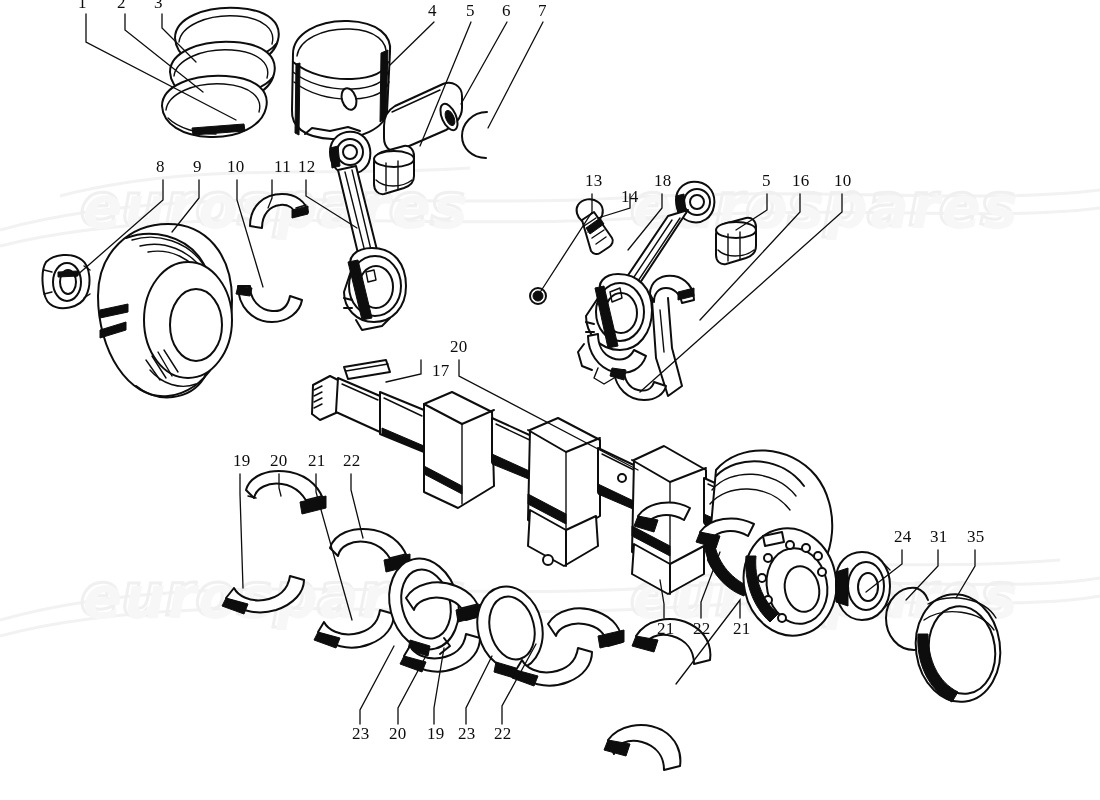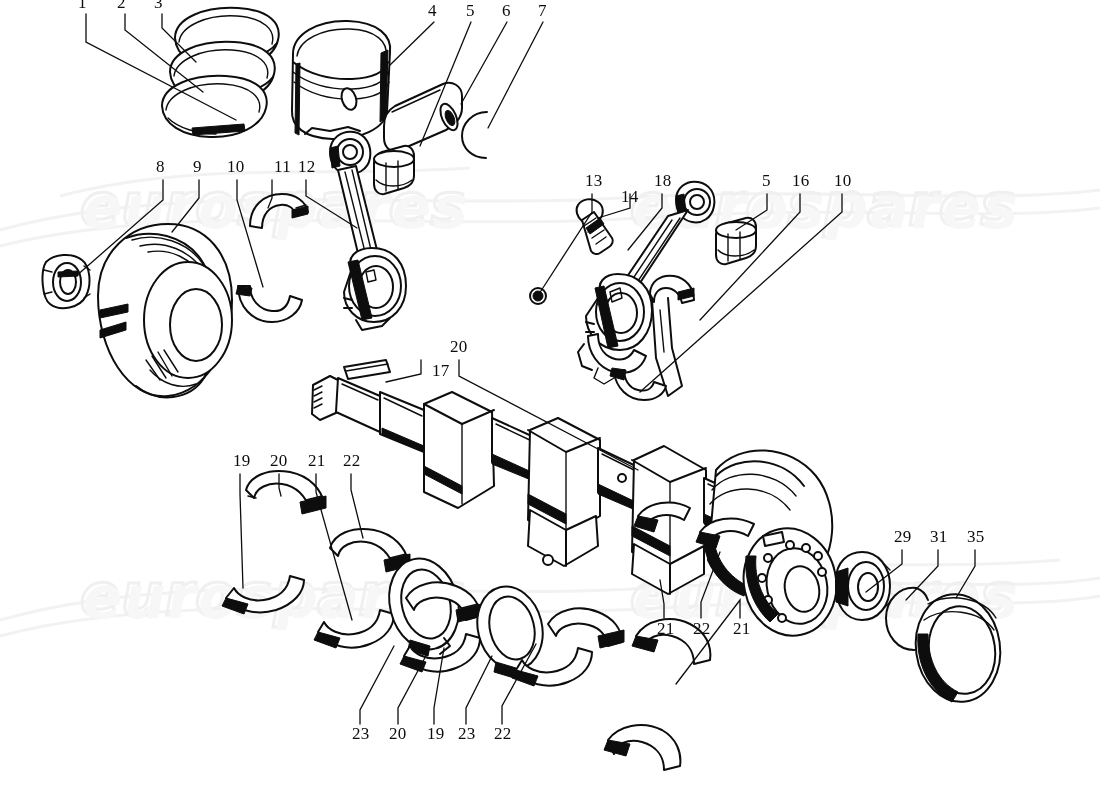--- a/index.html
+++ b/index.html
@@ -446,18 +446,18 @@
       <div class="callout" style="left: 308px; top: 452px;">21</div>
       <div class="callout" style="left: 343px; top: 452px;">22</div>
       <div class="callout" style="left: 657px; top: 620px;">21</div>
       <div class="callout" style="left: 693px; top: 620px;">22</div>
       <div class="callout" style="left: 733px; top: 620px;">21</div>
       <div class="callout" style="left: 352px; top: 725px;">23</div>
       <div class="callout" style="left: 389px; top: 725px;">20</div>
       <div class="callout" style="left: 427px; top: 725px;">19</div>
       <div class="callout" style="left: 458px; top: 725px;">23</div>
       <div class="callout" style="left: 494px; top: 725px;">22</div>
-      <div class="callout" style="left: 894px; top: 528px;">29</div>
+      <div class="callout" style="left: 894px; top: 528px;">24</div>
       <div class="callout" style="left: 930px; top: 528px;">31</div>
       <div class="callout" style="left: 967px; top: 528px;">35</div>
     </div>
 
 </div>
 
 </body></html>

